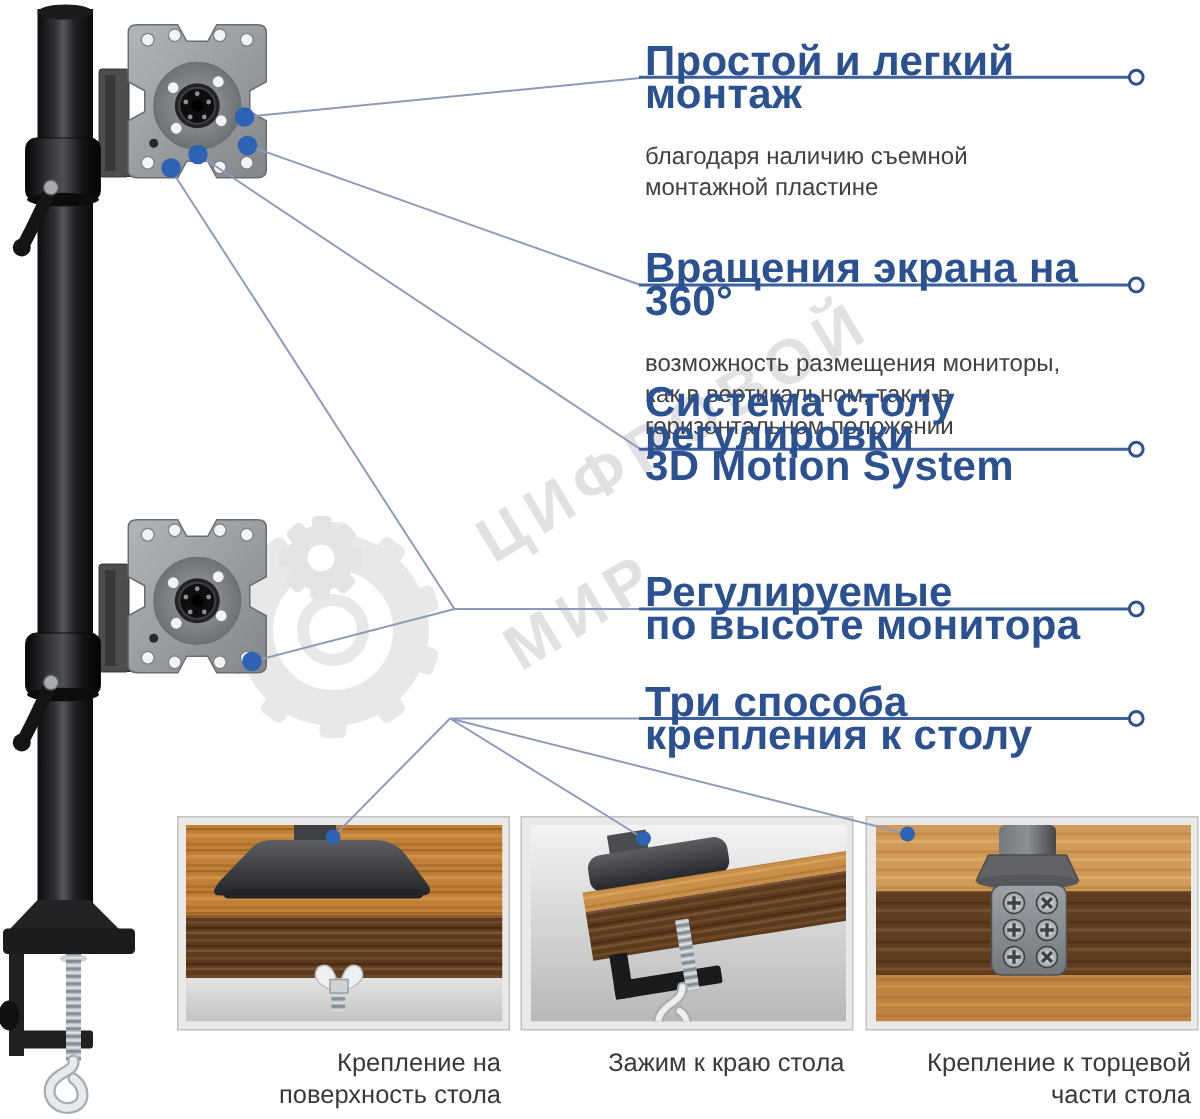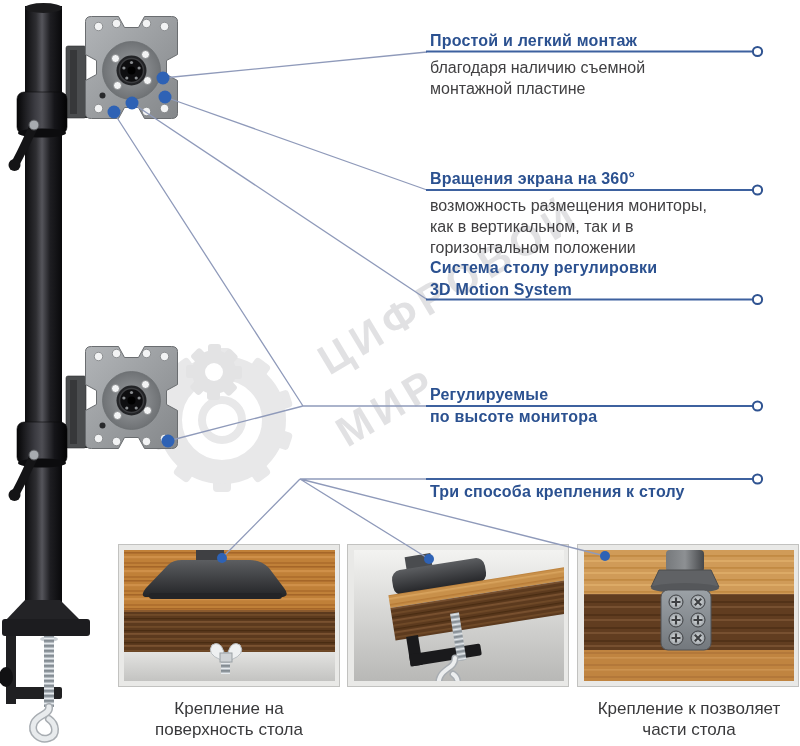--- a/index.html
+++ b/index.html
@@ -6,24 +6,24 @@
   .stage{position:relative;width:800px;height:746px;background:#fff;overflow:hidden;
          font-family:"Liberation Sans","DejaVu Sans",sans-serif;}
   svg{position:absolute;left:0;top:0;}
   
   .wm{position:absolute;font-weight:700;color:rgba(206,206,210,0.62);
       letter-spacing:6px;white-space:nowrap;transform-origin:0 50%;}
   .wm1{left:322px;top:340px;font-size:42px;transform:rotate(-31deg);}
   .wm2{left:340px;top:412px;font-size:42px;transform:rotate(-31deg);}
   
   .ann{position:absolute;left:430px;width:330px;}
-  .ann .h{font-size:16px;font-weight:700;color:#2b5190;line-height:21.5px;letter-spacing:.2px;}
-  .ann .body{margin-top:5px;font-size:16px;line-height:21px;color:#414042;white-space:pre-line;}
-  .a1{top:30px}.a2{top:168px}.a3{top:257px}.a4{top:384px}.a5{top:481px}
-  .caption{position:absolute;top:698px;width:210px;text-align:center;font-size:17px;
+  .ann .h{font-size:28px;font-weight:700;color:#2b5190;line-height:21.5px;letter-spacing:.2px;}
+  .ann .body{margin-top:21px;font-size:16px;line-height:21px;color:#414042;white-space:pre-line;}
+  .a1{top:30px}.a2{top:168px}.a3{top:257px}.a4{top:384px}.a5{top:457px}
+  .caption{position:absolute;top:698px;width:210px;text-align:right;font-size:17px;
            line-height:21px;color:#39393b;white-space:pre-line;}
   .c1{left:124px}.c2{left:353px}.c3{left:584px}
 </style>
 </head>
 <body>
 
 <div class="stage">
 
   <div class="wm wm1">ЦИФРОВОЙ</div>
   <div class="wm wm2">МИР</div>
@@ -332,16 +332,17 @@
   <div class="ann a4">
     <div class="h">Регулируемые</div>
     <div class="h">по высоте монитора</div>
   </div>
   <div class="ann a5">
     <div class="h">Три способа крепления к столу</div>
   </div>
 
   <div class="caption c1">Крепление на
 поверхность стола</div>
-  <div class="caption c3">Крепление к позволяет
+  <div class="caption c2">Зажим к краю стола</div>
+  <div class="caption c3">Крепление к торцевой
 части стола</div>
 
 </div>
 
 </body></html>

